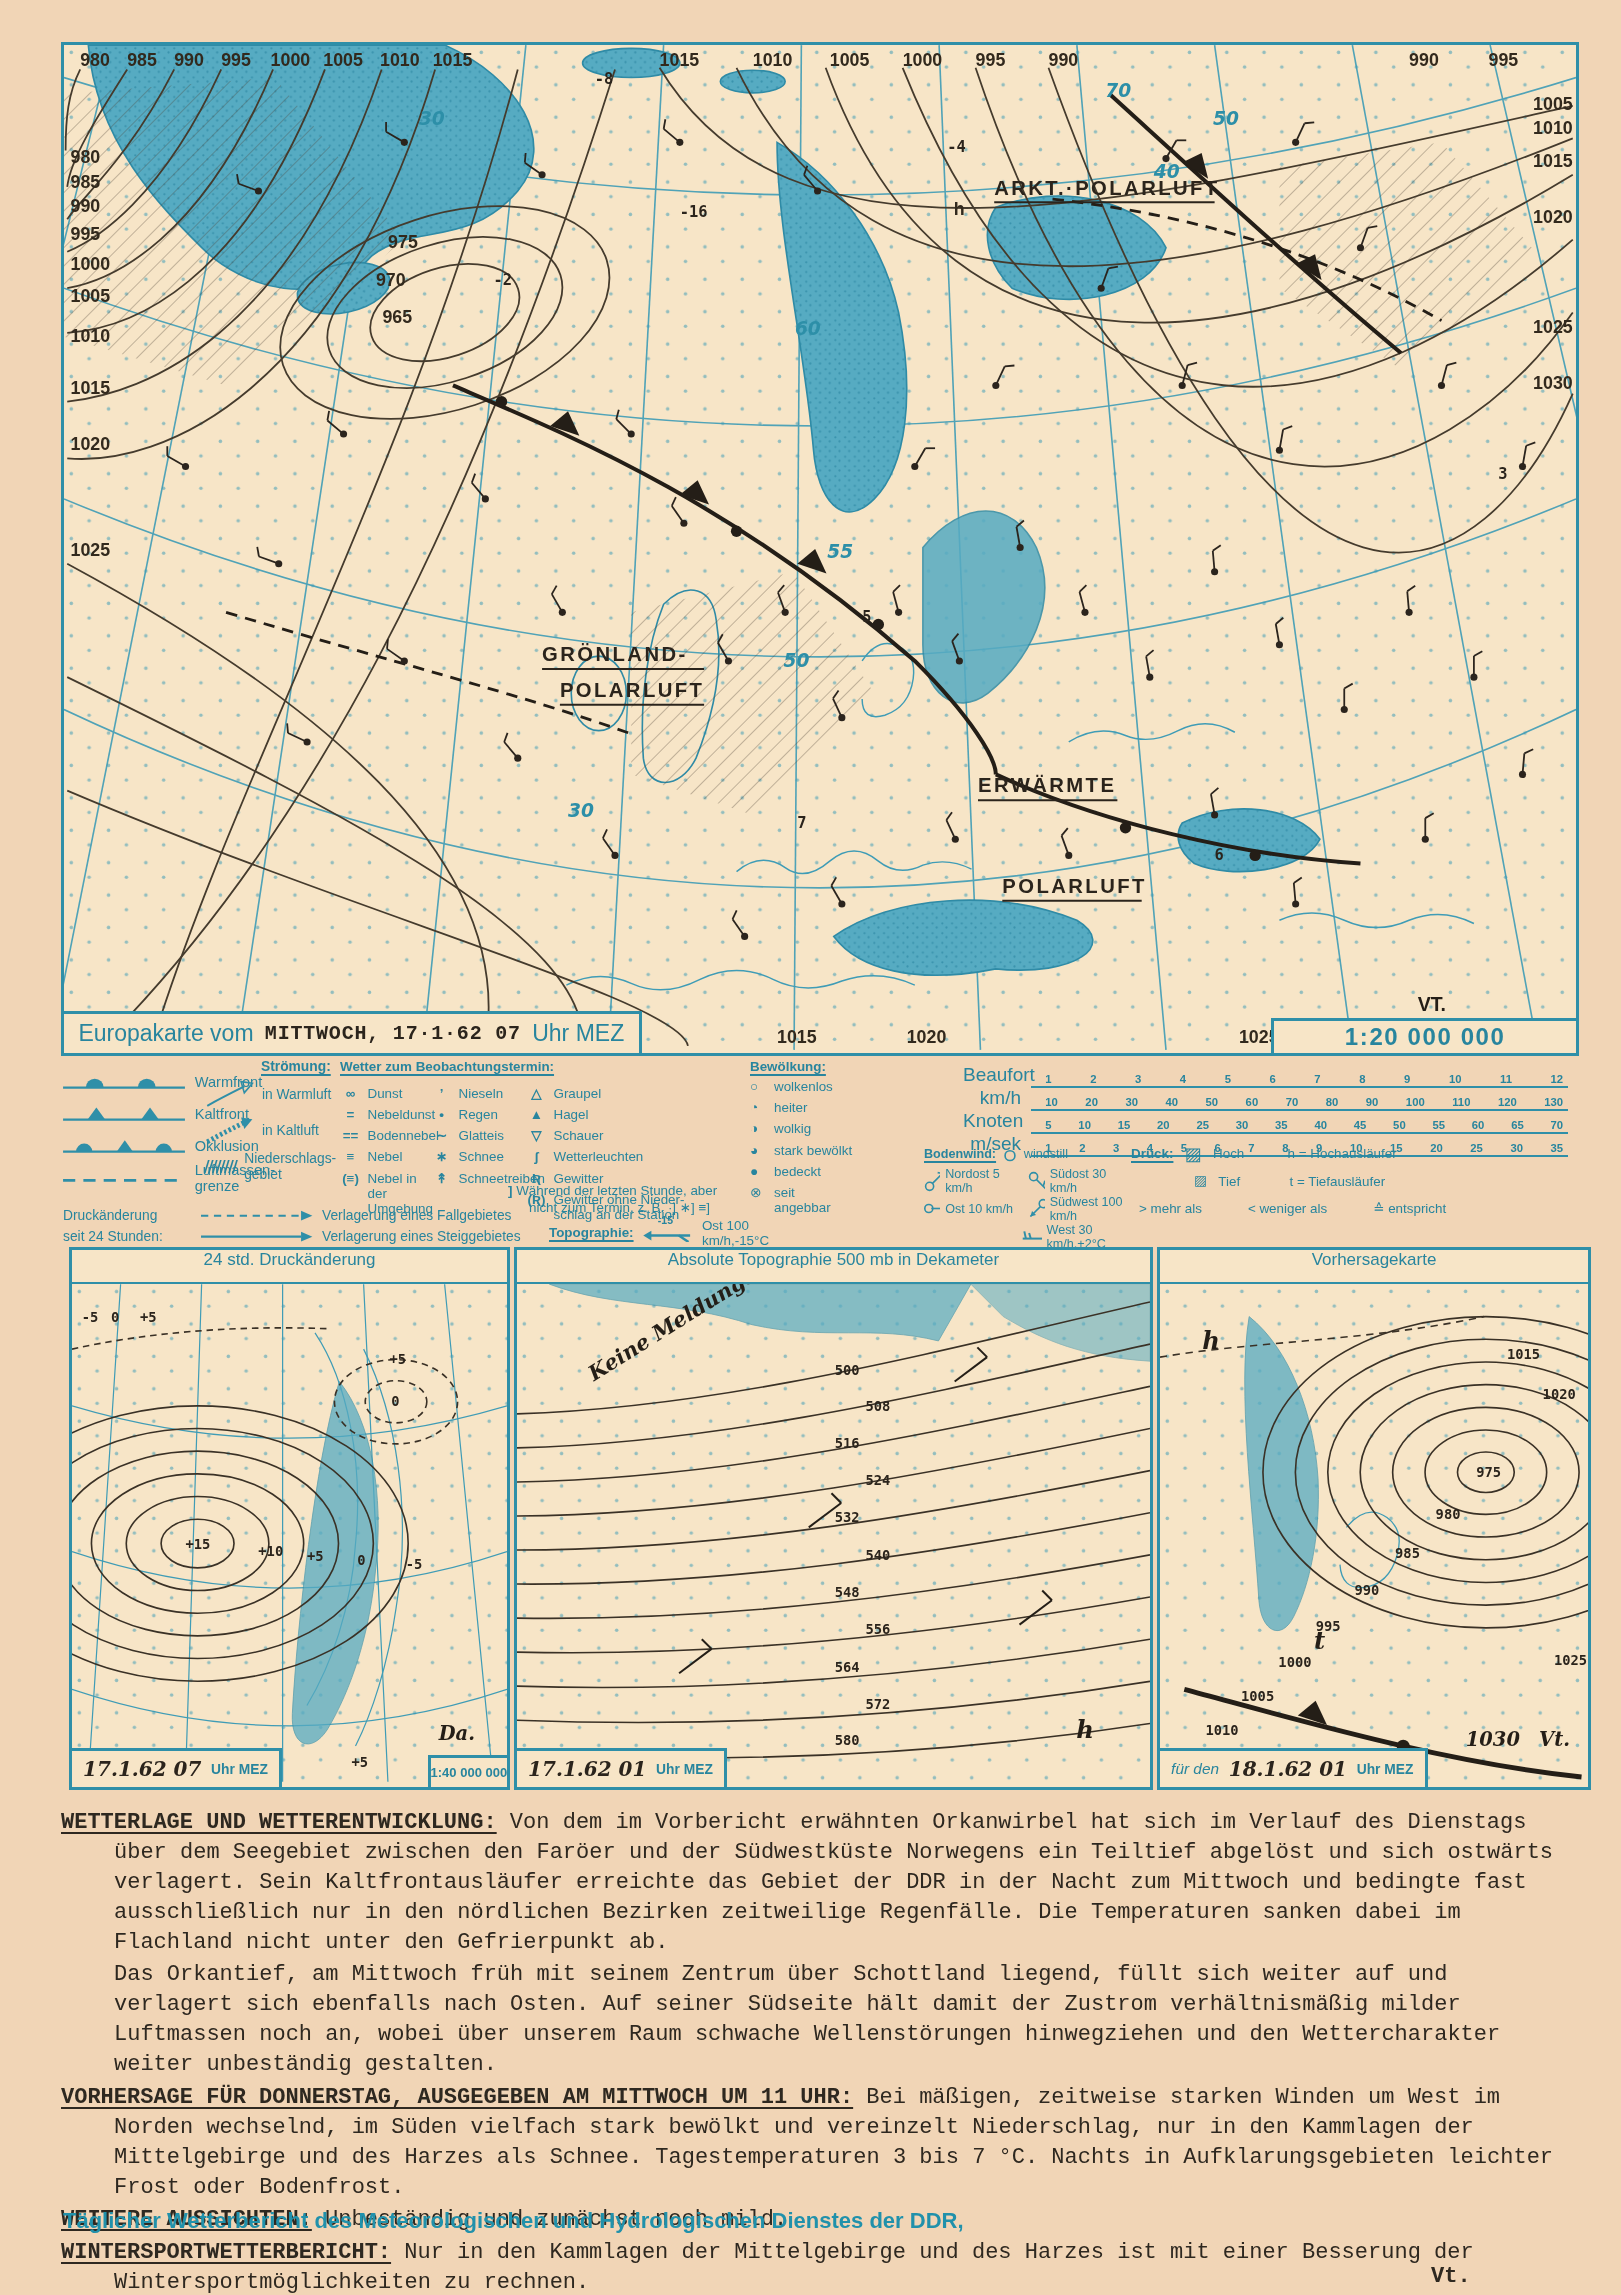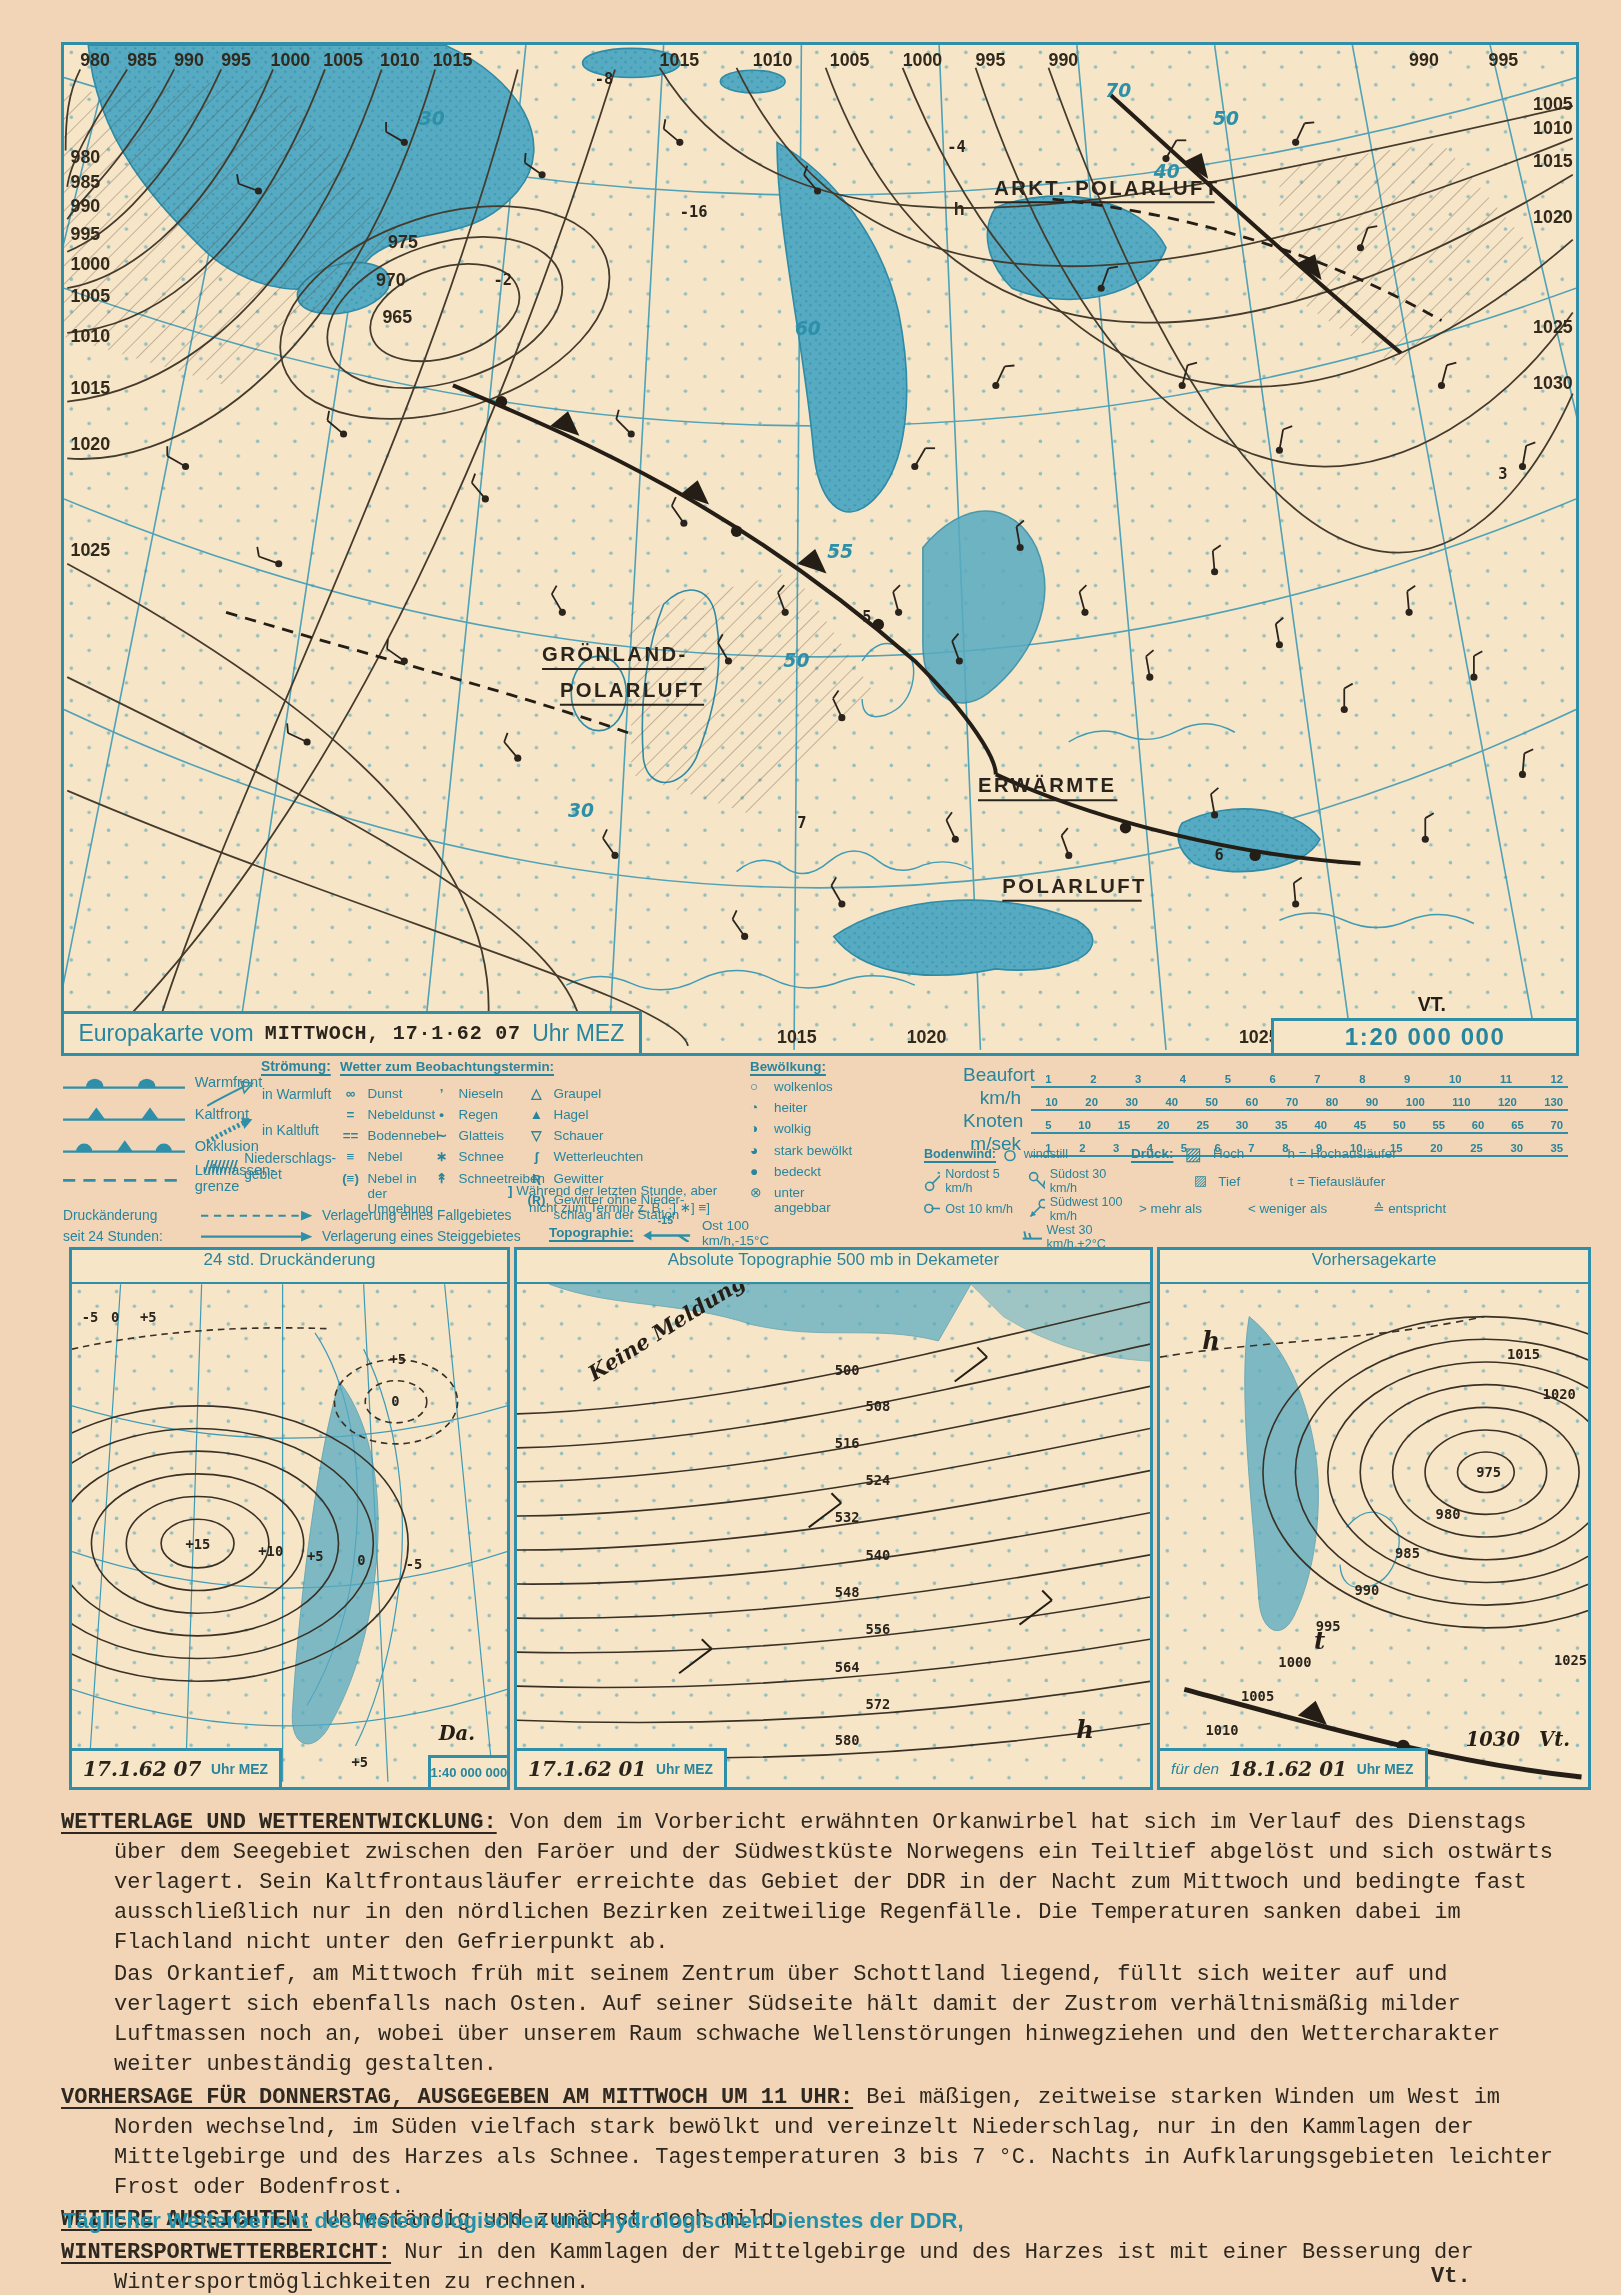--- a/index.html
+++ b/index.html
@@ -614,21 +614,21 @@
       <div class="it">
           <span class="bsym">◕</span>
           <span>stark bewölkt</span>
         </div>
       <div class="it">
           <span class="bsym">●</span>
           <span>bedeckt</span>
         </div>
       <div class="it">
           <span class="bsym">⊗</span>
-          <span style="width:81px;">unter angebbar</span>
+          <span style="width:81px;">seit angebbar</span>
         </div>
     </div>
 
     <div class="lcol scales">
       <div class="scale-row">
         <span class="scale-label">Beaufort</span>
         <span class="ruler">
             <span>1</span>
             <span>2</span>
             <span>3</span>

